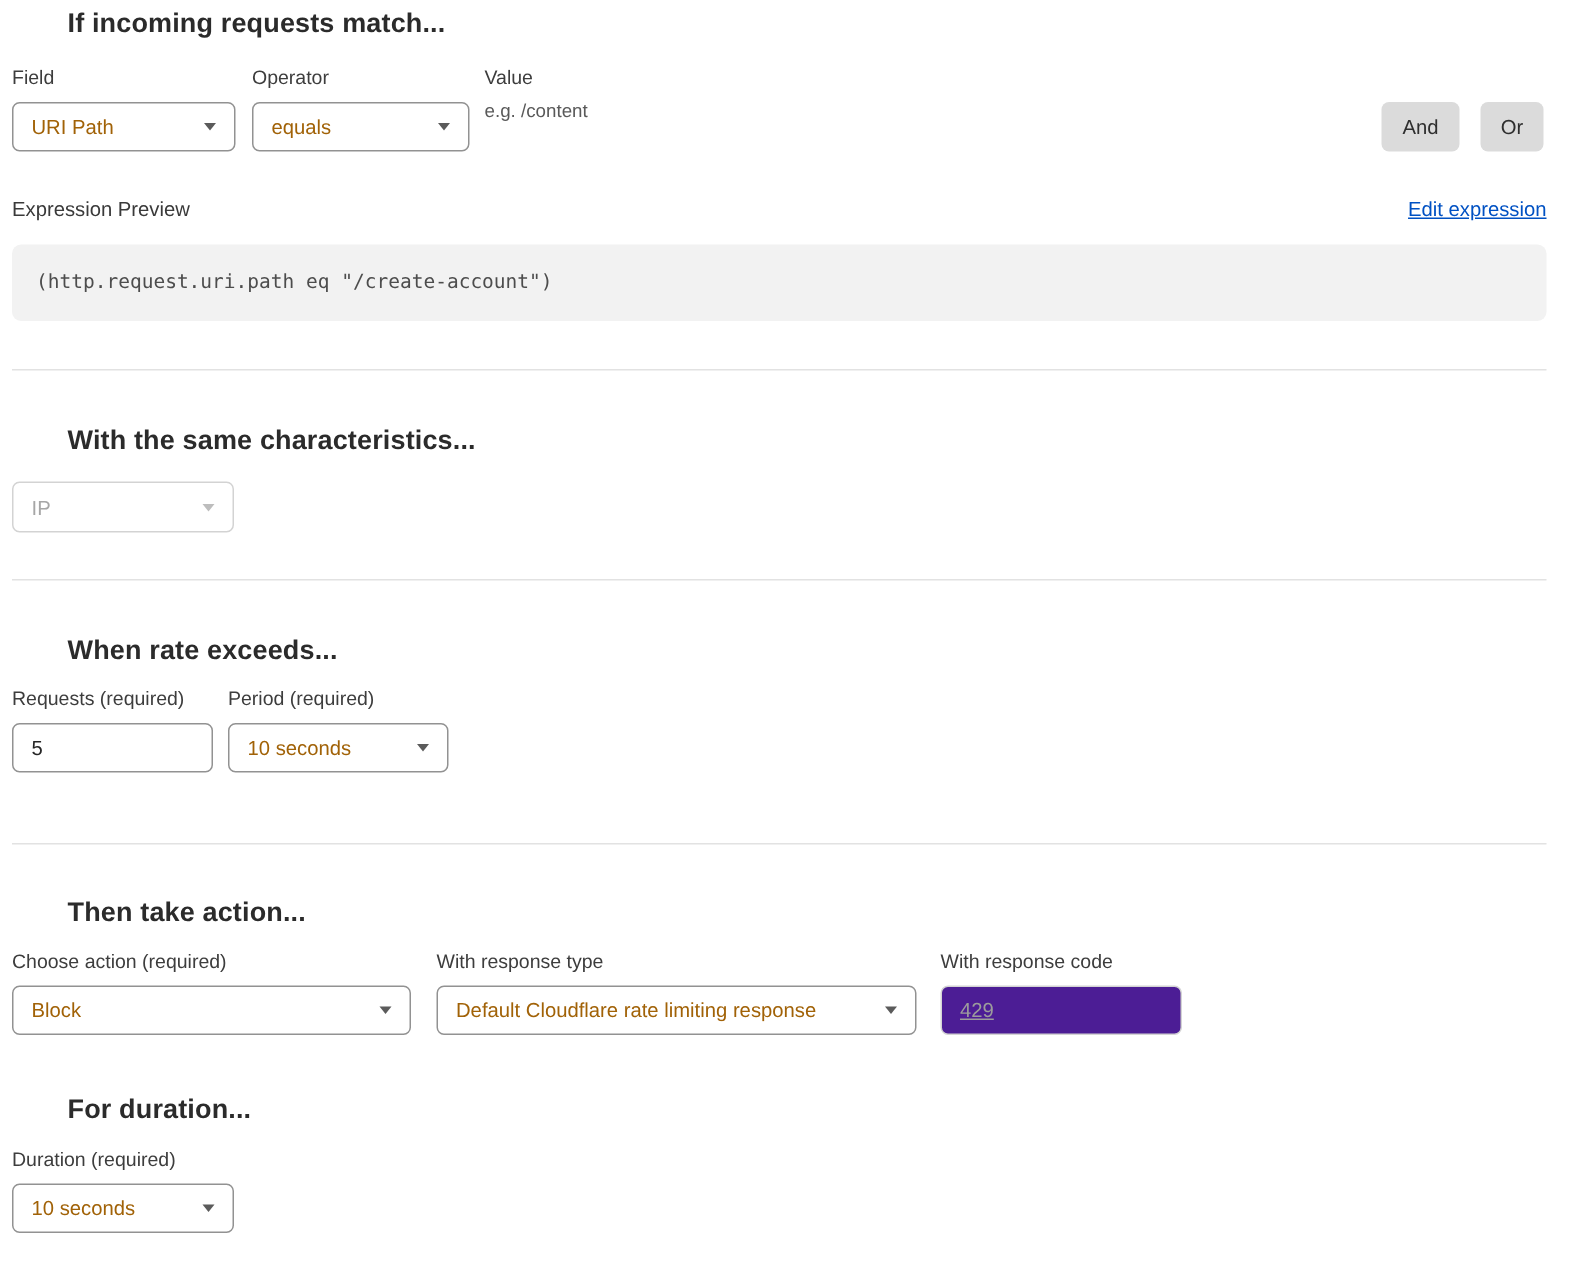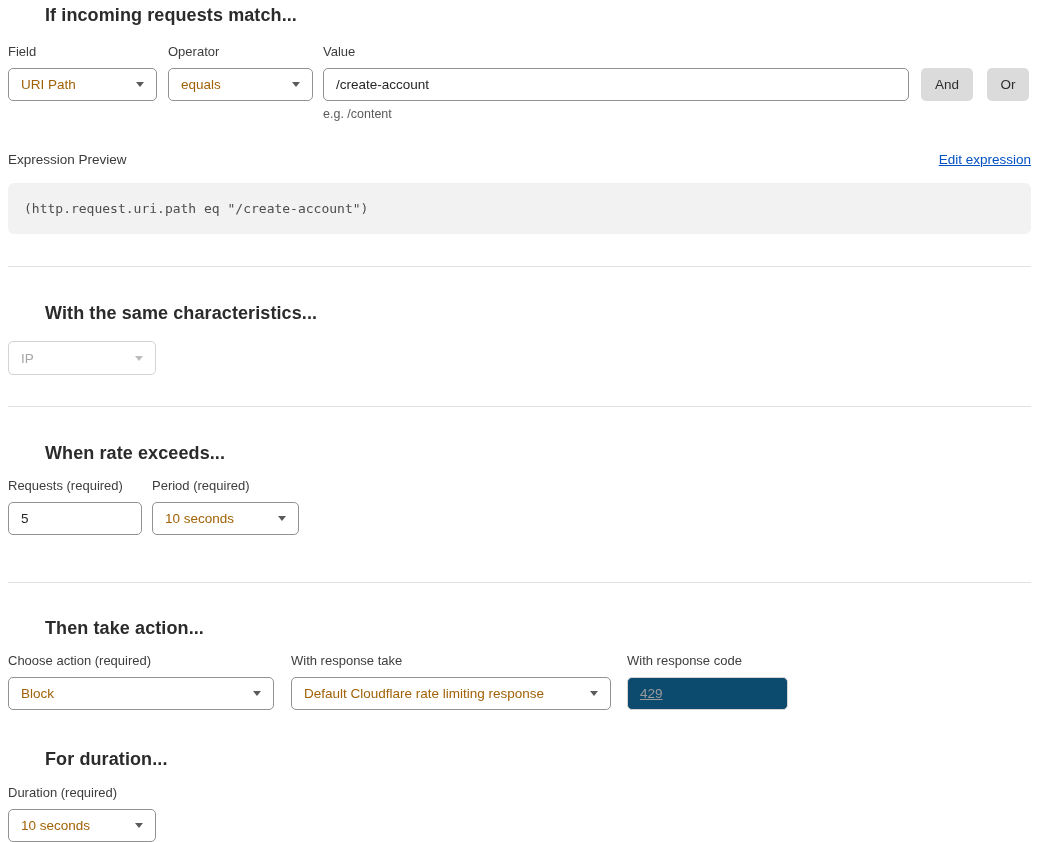--- a/index.html
+++ b/index.html
@@ -62,21 +62,21 @@
     border-radius: 5px;
     background: #ffffff;
     font-family: "Liberation Sans", "DejaVu Sans", sans-serif;
     font-size: 13.5px;
     color: #262626;
     padding: 0 12px;
     width: 100%;
     outline: none;
   }
   input.text-input:disabled {
-    background: #0c4a6e;
+    background: #4c1d95;
     border-color: #d4d4d4;
     color: #9c9c9c;
     text-decoration: underline;
   }
 
   .hint {
     margin-top: 7px;
     font-size: 12.5px;
     line-height: 13px;
     color: #595959;
@@ -175,21 +175,20 @@
       <div class="col-operator">
         <label class="field-label">Operator</label>
         <div class="control select">
           <span class="value">equals</span>
           <span class="caret"></span>
         </div>
       </div>
 
       <div class="col-value">
         <label class="field-label">Value</label>
-        <input class="text-input" type="text" value="/create-account" style="">
         <div class="hint">e.g. /content</div>
       </div>
 
       <div class="conj-btns">
         <button class="btn btn-and">And</button>
         <button class="btn btn-or">Or</button>
       </div>
     </div>
 
     <div class="expr-head">
@@ -236,21 +235,21 @@
     <h2 class="section-title s4-title">Then take action...</h2>
     <div class="row s4-row">
       <div class="col-action">
         <label class="field-label">Choose action (required)</label>
         <div class="control select">
           <span class="value">Block</span>
           <span class="caret"></span>
         </div>
       </div>
       <div class="col-resptype">
-        <label class="field-label">With response take</label>
+        <label class="field-label">With response type</label>
         <div class="control select">
           <span class="value">Default Cloudflare rate limiting response</span>
           <span class="caret"></span>
         </div>
       </div>
       <div class="col-respcode">
         <label class="field-label">With response code</label>
         <input class="text-input" type="text" disabled="" value="429" style="">
       </div>
     </div>

